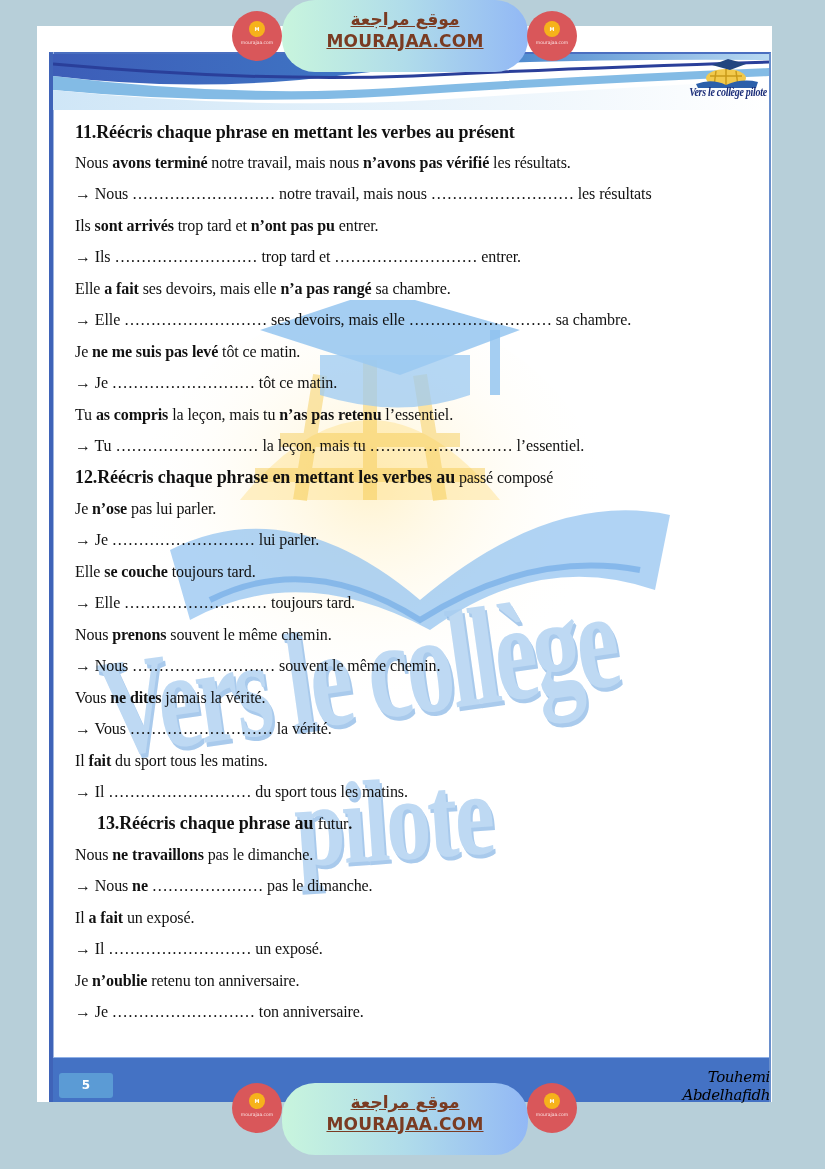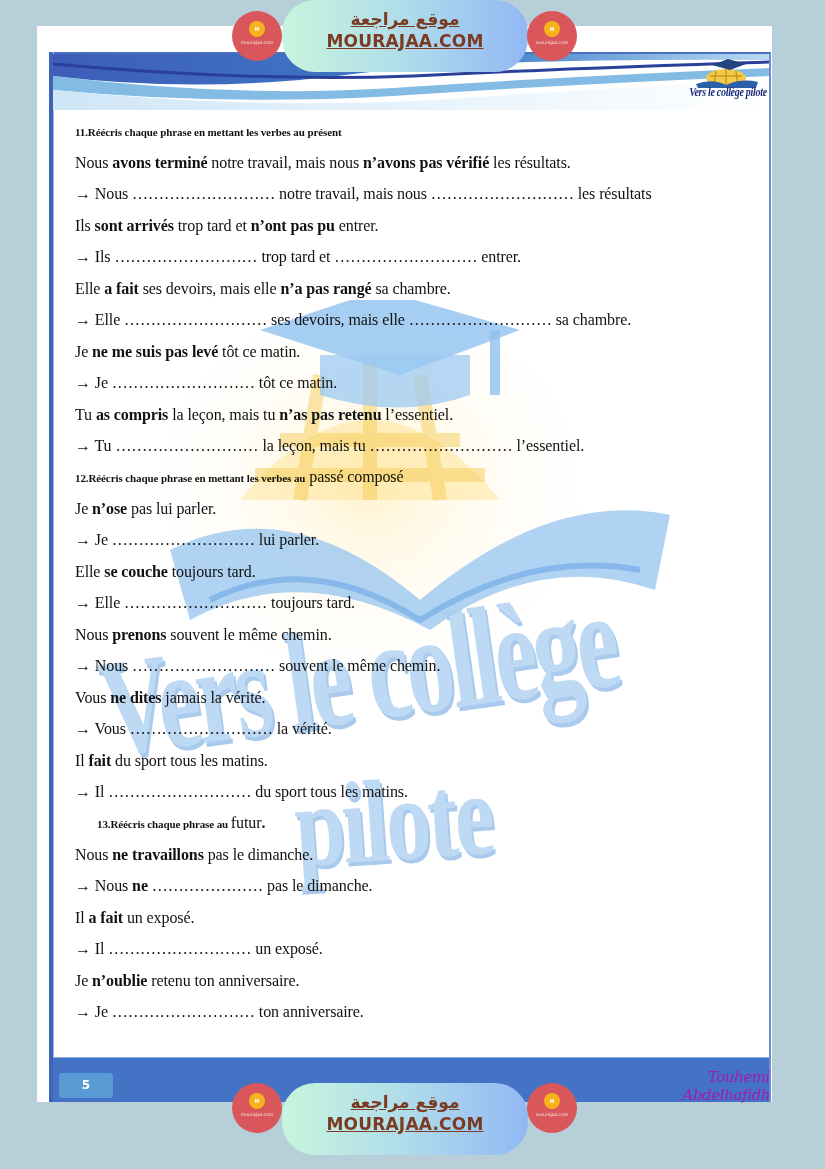--- a/index.html
+++ b/index.html
@@ -76,35 +76,35 @@
     color: #a9cdf0; opacity: 0.75; white-space: nowrap;
     text-shadow: 2px 3px 0 #8db9e6;
   }
   
   .content { position: absolute; left: 75px; top: 120px; width: 680px; }
   .line {
     position: absolute; left: 0; white-space: nowrap; font-size: 16px; line-height: 20px;
     letter-spacing: -0.1px;
   }
   .line b { font-weight: bold; }
-  .title { font-weight: bold; font-size: 11px; }
+  .title { font-weight: bold; font-size: 18px; }
   
   .footer-band {
     position: absolute; left: 53px; top: 1057px; width: 716px; height: 45px;
     background: #4472c4; border-top: 1px solid #8fb0e6;
   }
   .page-number {
     position: absolute; left: 59px; top: 1073px; width: 54px; height: 25px;
     background: #5b9bd5; border-radius: 3px; color: #fff;
     font-family: "DejaVu Sans", sans-serif; font-size: 12px; font-weight: bold;
     text-align: center; line-height: 25px;
   }
   .author {
     position: absolute; left: 630px; top: 1068px; width: 140px; text-align: right;
-    font-family: "DejaVu Serif", serif; font-style: italic; font-size: 15px; color: #a21caf;
+    font-family: "DejaVu Serif", serif; font-style: italic; font-size: 15px; color: #000000;
     letter-spacing: -0.4px;
   }
 </style>
 </head>
 <body>
 
 <div class="paper"></div>
 <div class="frame"></div>
 <div class="frame-inner-line"></div>
 

